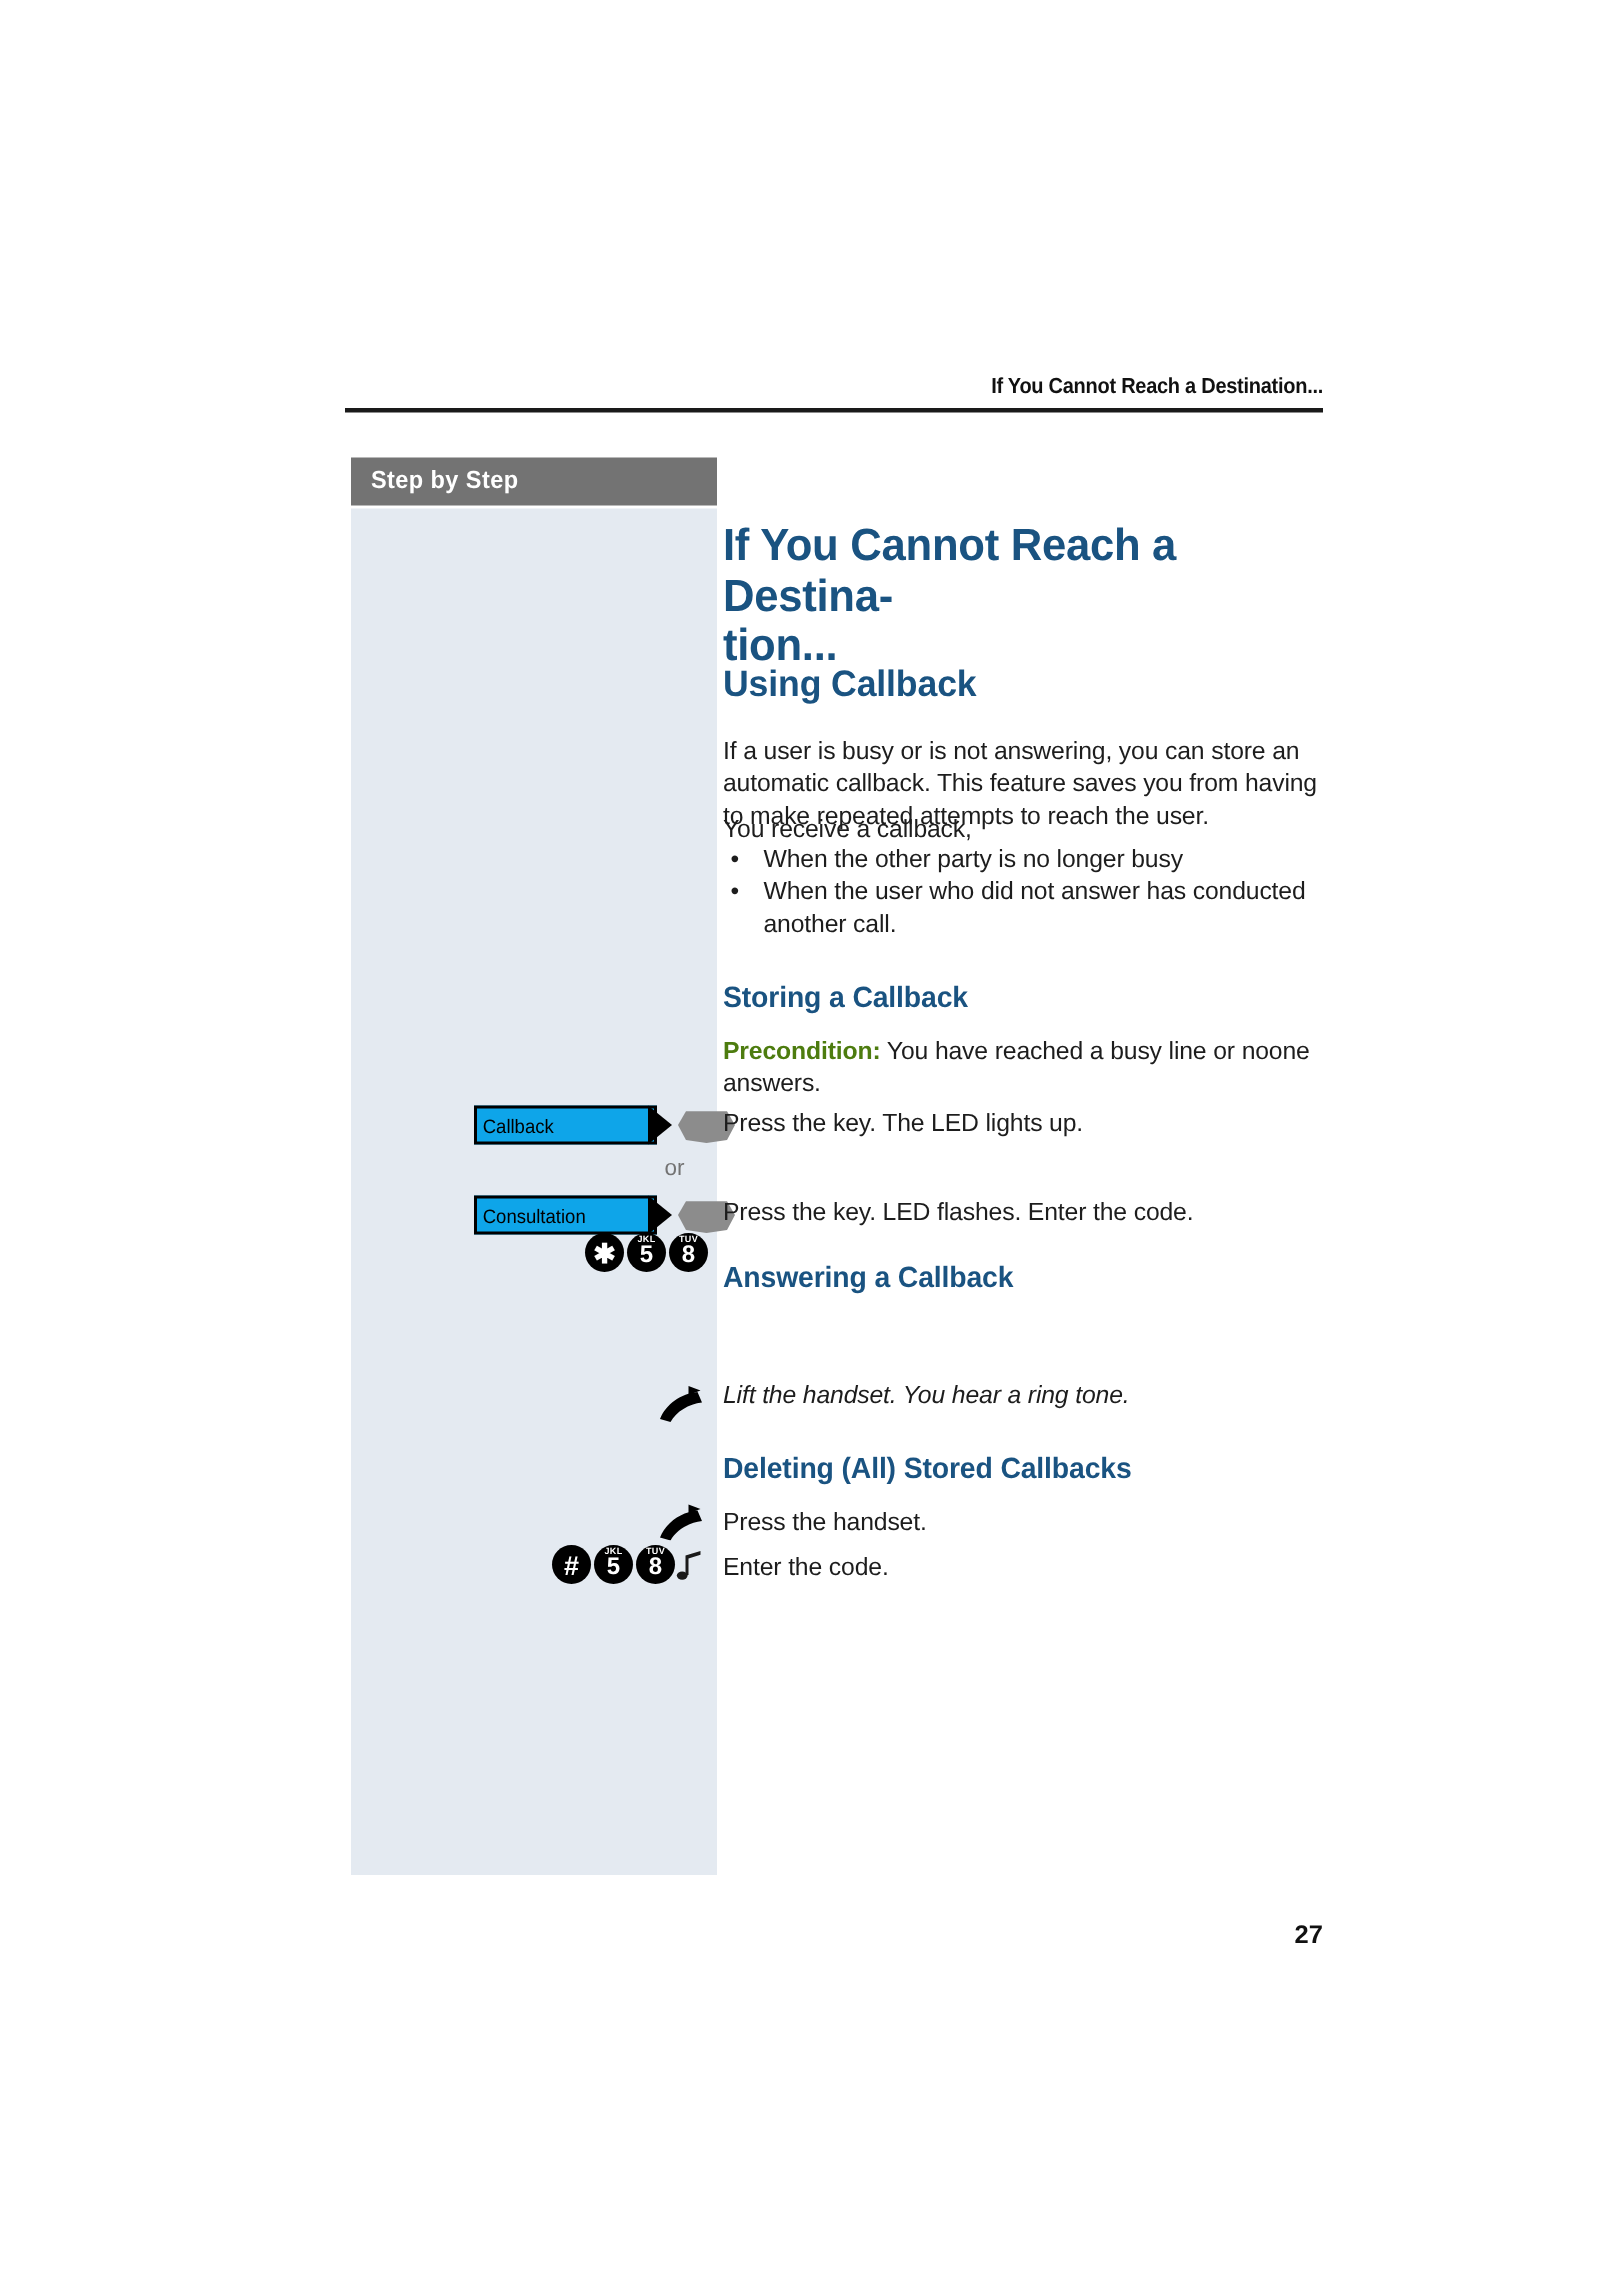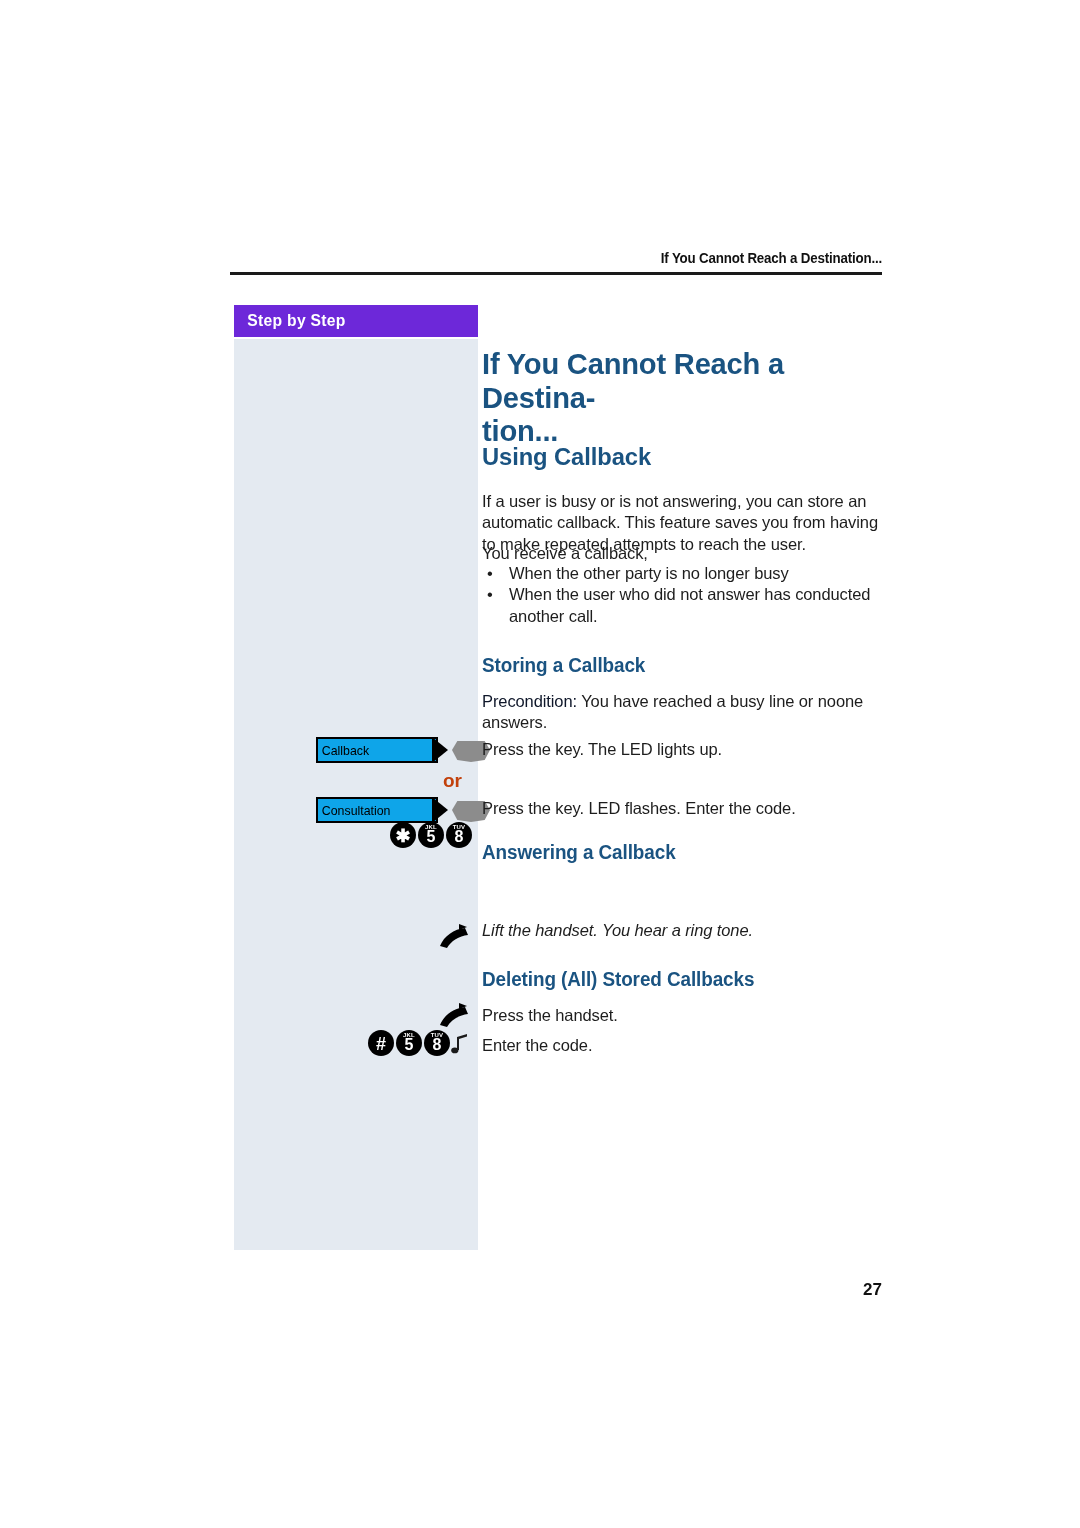--- a/index.html
+++ b/index.html
@@ -25,21 +25,21 @@
     transform-origin:right center;
   }
   .runrule{
     position:absolute;left:230px;top:272px;width:652px;height:3px;
     background:#1a1a1a;
   }
 
   
   .sbs-header{
     position:absolute;left:234px;top:305px;width:244px;height:32px;
-    background:#6d28d9;
+    background:#737373;
   }
   .sbs-header span{
     display:block;
     color:#ffffff;
     font-weight:bold;
     font-size:16.5px;
     letter-spacing:0.3px;
     padding:6px 0 0 14px;
     transform:scaleX(0.95);
     transform-origin:left center;
@@ -91,21 +91,21 @@
     font-size:16.5px;
     line-height:1.29;
     color:#1d1d1d;
     position:relative;
     padding-left:27px;
     letter-spacing:-0.1px;
   }
   ul.bullets li .bdot{
     position:absolute;left:5px;top:0;
   }
-  .lead{font-weight:normal;color:#0f172a;}
+  .lead{font-weight:bold;color:#4d7c0f;}
 
   
   .row{position:absolute;left:482px;width:404px;font-size:16.5px;
        line-height:1.29;color:#1d1d1d;letter-spacing:-0.1px;}
 
   
   .fkey{
     position:absolute;
     height:26px;
   }
@@ -136,21 +136,21 @@
   
   .fkey .cap{
     position:absolute;left:136px;top:1px;
     width:38px;height:24px;
     background:#8c8c8c;
     clip-path:polygon(14% 12%, 86% 12%, 100% 50%, 86% 92%, 50% 100%, 14% 92%, 0% 50%);
   }
 
   .orlab{
     position:absolute;
-    font-weight:bold;font-size:19px;color:#c2410c;
+    font-weight:normal;font-size:15px;color:#737373;
   }
 
   
   .kpad{position:absolute;display:flex;align-items:flex-end;gap:2px;}
   .kbtn{
     position:relative;
     width:26px;height:26px;border-radius:50%;
     background:#000000;
     color:#ffffff;
     display:flex;align-items:center;justify-content:center;

